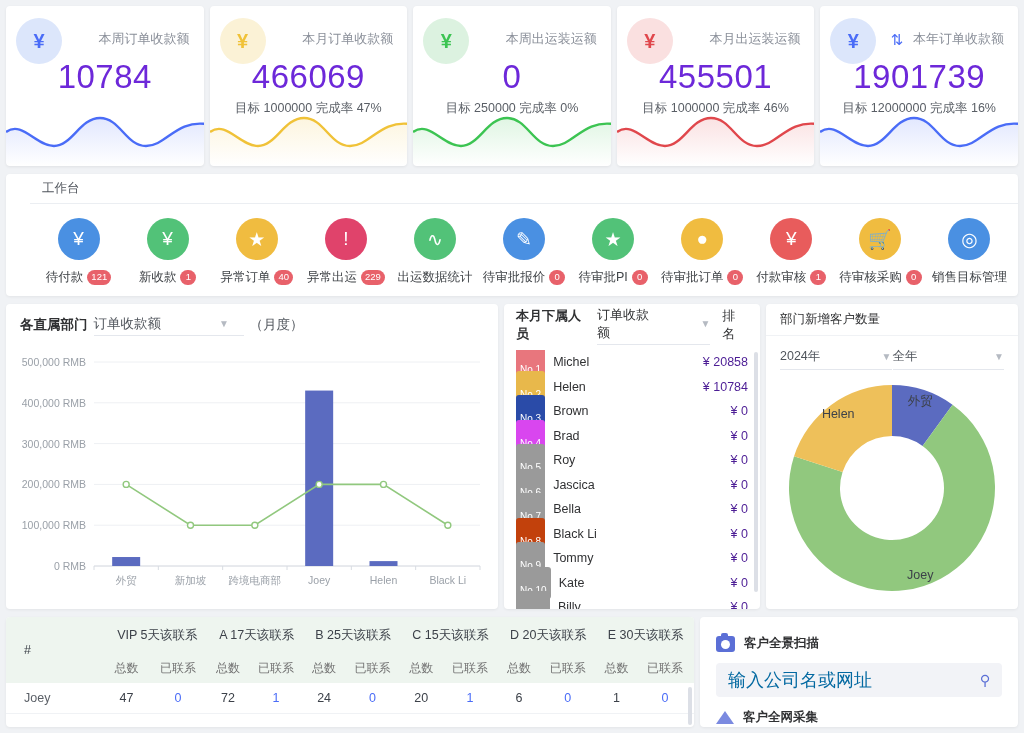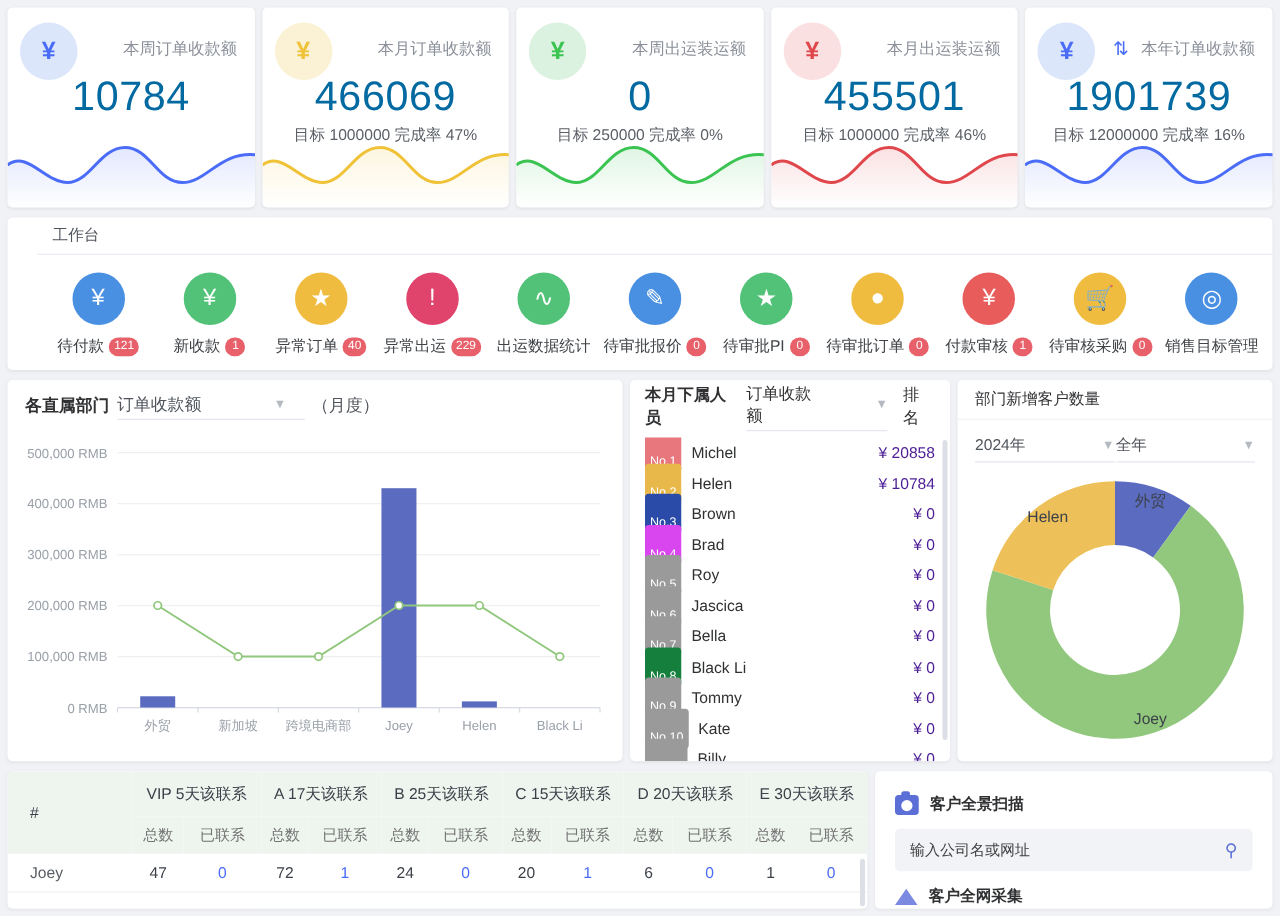--- a/index.html
+++ b/index.html
@@ -23,21 +23,21 @@
   .kpi-badge {
     width: 46px; height: 46px; border-radius: 50%;
     display: flex; align-items: center; justify-content: center;
     font-size: 20px; font-weight: bold; flex: none;
   }
   .kpi-right { display: flex; align-items: center; gap: 10px; padding-top: 12px; }
   .kpi-title { font-size: 13px; color: #8a8f99; white-space: nowrap; }
   .kpi-sorticon { color: #4a6cf7; font-size: 15px; line-height: 1; }
   .kpi-value {
     position: absolute; top: 52px; left: 0; right: 0; text-align: center;
-    font-size: 33px; color: #0369a1; letter-spacing: .5px;
+    font-size: 33px; color: #6d28d9; letter-spacing: .5px;
   }
   .kpi-sub {
     position: absolute; top: 94px; left: 0; right: 0; text-align: center;
     font-size: 12.5px; color: #5a5f66;
   }
   .kpi-wave { position: absolute; left: 0; right: 0; bottom: 0; height: 60px; }
 
   
   .panel { background: #fff; border-radius: 4px; box-shadow: 0 1px 3px rgba(0,0,0,.06); }
   .workbench { margin: 8px 2px 0 2px; padding-left: 24px; }
@@ -118,21 +118,21 @@
   .cam-icon {
     width: 19px; height: 16px; background: #5b6fd6; border-radius: 3px; position: relative; flex: none;
   }
   .cam-icon::before { content:""; position:absolute; top:4px; left:5px; width:9px; height:9px; border-radius:50%; background:#fff; }
   .cam-icon::after { content:""; position:absolute; top:-3px; left:5px; width:7px; height:4px; border-radius:2px 2px 0 0; background:#5b6fd6; }
   .scan-title-txt { font-size: 12.5px; color: #303133; font-weight: bold; }
   .scan-input {
     margin: 11px 16px 0 16px; height: 34px; background: #f2f3f7; border-radius: 4px;
     display: flex; align-items: center; padding: 0 12px; justify-content: space-between;
   }
-  .scan-ph { font-size: 12px; color: #404040; }
+  .scan-ph { font-size: 18px; color: #0369a1; }
   .scan-mag { color: #5b6fd6; font-size: 14px; }
   .scan-row2 { display: flex; align-items: center; gap: 9px; padding: 12px 16px 0 16px; }
   .tri-icon { width: 0; height: 0; border-left: 9px solid transparent; border-right: 9px solid transparent; border-bottom: 13px solid #7b8ae0; flex: none; }
   .scan-row2-txt { font-size: 12.5px; color: #303133; font-weight: bold; }
 </style>
 </head>
 <body>
 
 <div class="page">
 
@@ -414,21 +414,21 @@
             <span class="rk-no" style="background:#9a9a9a">No.6</span>
             <span class="rk-name">Jascica</span>
             <span class="rk-val">¥ 0</span>
           </div>
           <div class="rank-item">
             <span class="rk-no" style="background:#9a9a9a">No.7</span>
             <span class="rk-name">Bella</span>
             <span class="rk-val">¥ 0</span>
           </div>
           <div class="rank-item">
-            <span class="rk-no" style="background:#15803d">No.8</span>
+            <span class="rk-no" style="background:#c2410c">No.8</span>
             <span class="rk-name">Black Li</span>
             <span class="rk-val">¥ 0</span>
           </div>
           <div class="rank-item">
             <span class="rk-no" style="background:#9a9a9a">No.9</span>
             <span class="rk-name">Tommy</span>
             <span class="rk-val">¥ 0</span>
           </div>
           <div class="rank-item">
             <span class="rk-no" style="background:#9a9a9a">No.10</span>

